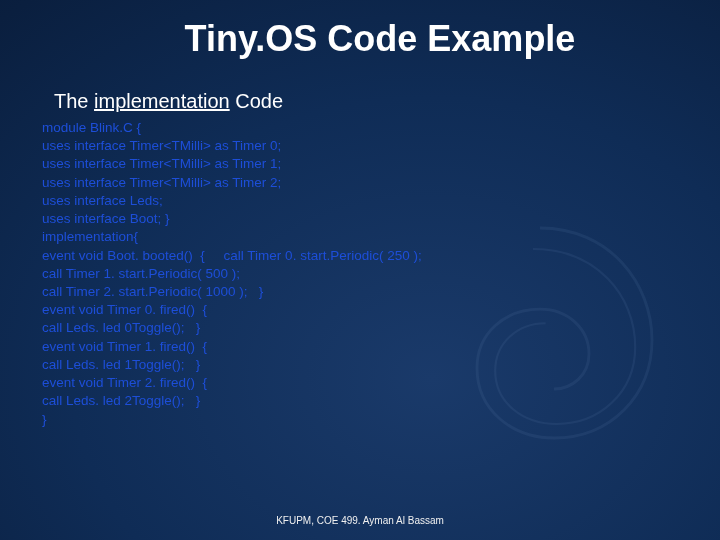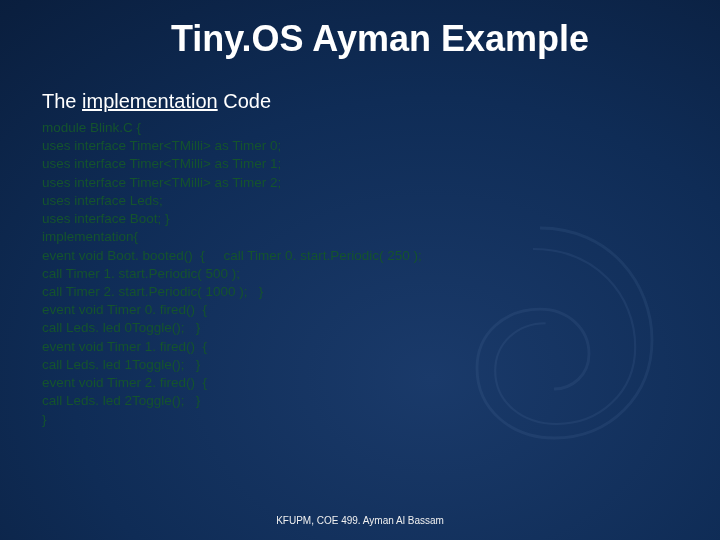--- a/index.html
+++ b/index.html
@@ -30,30 +30,30 @@
     font-weight: bold;
     color: #ffffff;
     text-align: center;
     margin-top: 18px;
     margin-bottom: 30px;
     padding-left: 40px;
   }
   .subtitle {
     font-size: 20px;
     color: #ffffff;
-    margin-left: 42px;
+    margin-left: 54px;
     margin-bottom: 6px;
   }
   .subtitle .under {
     text-decoration: underline;
   }
   .code {
     font-size: 13.5px;
     line-height: 1.35;
-    color: #14532d;
+    color: #1d4ed8;
     margin-left: 42px;
     margin-right: 20px;
     white-space: pre-wrap;
     font-family: Arial, Helvetica, sans-serif;
   }
   .footer {
     position: absolute;
     bottom: 14px;
     width: 100%;
     text-align: center;
@@ -64,21 +64,21 @@
 </head>
 <body>
 
 <div class="swirl">
   <svg viewBox="0 0 200 200">
     <path d="M100,20 C150,20 180,60 180,100 C180,140 150,170 110,170 C80,170 55,150 55,120 C55,95 75,78 100,78 C120,78 135,92 135,110 C135,125 123,135 110,135" fill="none" stroke="#5a7aa8" stroke-width="2"></path>
     <path d="M95,35 C140,35 168,68 168,105 C168,138 142,160 112,160 C88,160 68,145 68,122 C68,102 84,88 104,88" fill="none" stroke="#5a7aa8" stroke-width="1.5"></path>
   </svg>
 </div>
 
-<div class="title">Tiny.OS Ayman Example</div>
+<div class="title">Tiny.OS Code Example</div>
 
 <div class="subtitle">
   <span>The </span><span class="under">implementation</span><span> Code</span>
 </div>
 
 <div class="code" id="code-block">module Blink.C {
 uses interface Timer&lt;TMilli&gt; as Timer 0;
 uses interface Timer&lt;TMilli&gt; as Timer 1;
 uses interface Timer&lt;TMilli&gt; as Timer 2;
 uses interface Leds;

